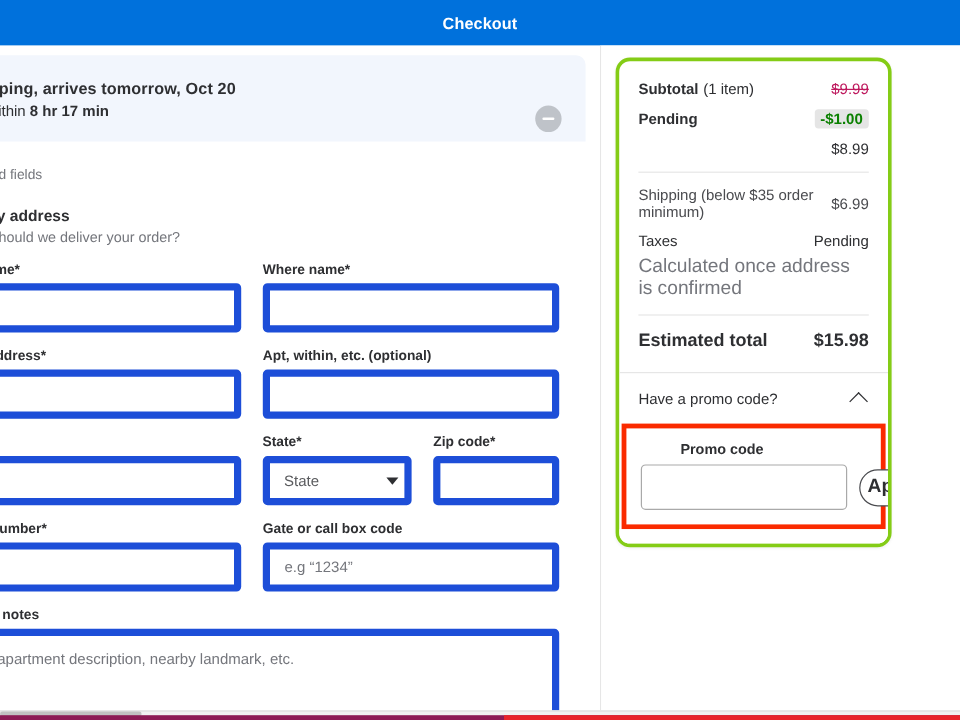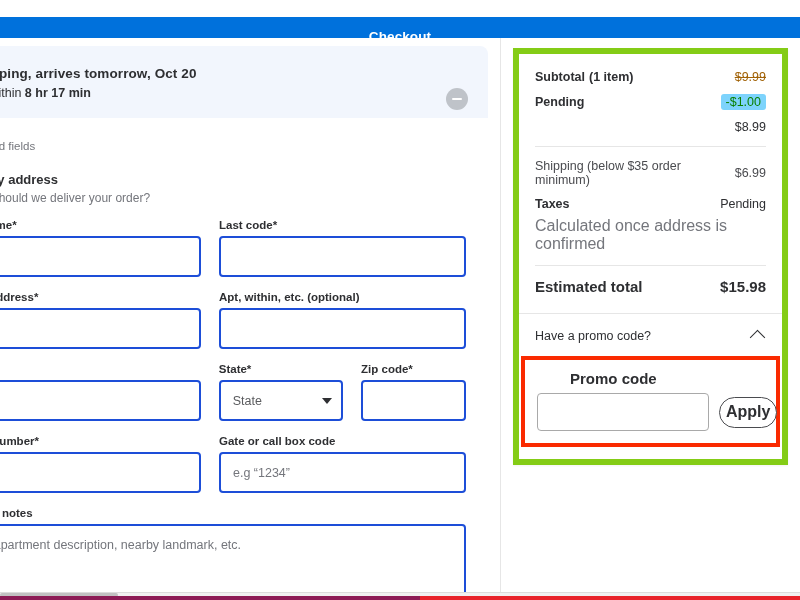--- a/index.html
+++ b/index.html
@@ -15,21 +15,21 @@
 
   .app {
     position: relative;
     width: 800px; height: 600px;
     background: #ffffff;
   }
 
   
   .topbar {
     position: absolute;
-    top: 17px; left: 0;
+    top: 0; left: 0;
     width: 800px; height: 38px;
     background: #0071dc;
     display: flex;
     align-items: center;
     justify-content: center;
   }
   .topbar-title {
     color: #ffffff;
     font-size: 13.5px;
     font-weight: bold;
@@ -143,21 +143,21 @@
     font-weight: bold;
     color: #2e2f32;
     margin-bottom: 5px;
     display: block;
     white-space: nowrap;
   }
 
   .inp {
     width: 100%;
     height: 41px;
-    border: 2px solid #1d4ed8;
+    border: 6px solid #1d4ed8;
     border-radius: 4px;
     background: #ffffff;
     padding: 0 12px;
     font-size: 12.5px;
     color: #2e2f32;
     font-family: "Liberation Sans", sans-serif;
     outline: none;
   }
   .inp::placeholder { color: #74767c; }
 
@@ -188,64 +188,64 @@
 
   
   .summary-col {
     position: absolute;
     left: 501px; top: 0;
     width: 299px; height: 554px;
     background: #ffffff;
     padding: 10px 12px 0 12px;
   }
   .summary-card {
-    width: 275px;
-    background: #ffffff;
-    border: 6px solid #84cc16;
-    border-radius: 0;
+    width: 230px;
+    background: #ffffff;
+    border: 3px solid #84cc16;
+    border-radius: 12px;
     box-shadow: 0 1px 2px rgba(0,0,0,.05);
     overflow: hidden;
   }
   .sum-inner { padding: 16px 16px 14px 16px; }
 
   .sum-line {
     display: flex;
     justify-content: space-between;
     align-items: center;
     font-size: 12.5px;
     color: #2e2f32;
     margin-bottom: 10px;
   }
   .sum-line .lbl { display: flex; align-items: baseline; gap: 4px; }
   .sum-line .lbl b { font-weight: bold; }
-  .sum-line .lbl span.count { color: #2e2f32; font-weight: bold; }
-  .strike { text-decoration: line-through; color: #a16207; }
+  .sum-line .lbl span.count { color: #2e2f32; font-weight: normal; }
+  .strike { text-decoration: line-through; color: #be185d; }
   .save-badge {
-    background: #7dd3fc;
+    background: #e5e5e5;
     color: #0b8000;
-    font-weight: normal;
+    font-weight: bold;
     padding: 1px 5px;
     border-radius: 3px;
     font-size: 12.5px;
   }
   .sum-line.right-only { justify-content: flex-end; font-weight: normal; }
 
   .hr {
     height: 1px;
     background: #e6e6e6;
     margin: 12px 0 12px 0;
   }
   .muted {
     font-size: 16px;
     color: #74767c;
     margin-top: -4px;
     margin-bottom: 10px;
   }
   .ship-line { color: #4a4b4f; font-weight: normal; }
-  .bold-lbl { font-weight: bold; }
+  .bold-lbl { font-weight: normal; }
 
   .total-line {
     display: flex;
     justify-content: space-between;
     align-items: center;
     font-size: 15px;
     font-weight: bold;
     color: #2e2f32;
     margin-top: 2px;
     margin-bottom: 4px;
@@ -272,21 +272,21 @@
   }
 
   
   .promo-highlight {
     border: 4px solid #fa2a00;
     margin: 0 2px 0 2px;
     padding: 10px 12px 12px 12px;
     background: #ffffff;
   }
   .promo-lbl {
-    font-size: 15px;
+    font-size: 12px;
     font-weight: bold;
     color: #2e2f32;
     margin-bottom: 6px;
     padding-left: 33px;
   }
   .promo-row {
     display: flex;
     align-items: center;
     gap: 10px;
   }
@@ -373,21 +373,21 @@
 
           <div class="sec-head">Delivery address</div>
           <div class="sec-sub">Where should we deliver your order?</div>
 
           <div class="grid-row">
             <div class="fld half">
               <label class="fld-label">First name*</label>
               <input class="inp" type="text" value="" style="">
             </div>
             <div class="fld half">
-              <label class="fld-label">Last code*</label>
+              <label class="fld-label">Where name*</label>
               <input class="inp" type="text" value="" style="">
             </div>
           </div>
 
           <div class="grid-row">
             <div class="fld half">
               <label class="fld-label">Street address*</label>
               <input class="inp" type="text" value="" style="">
             </div>
             <div class="fld half">

